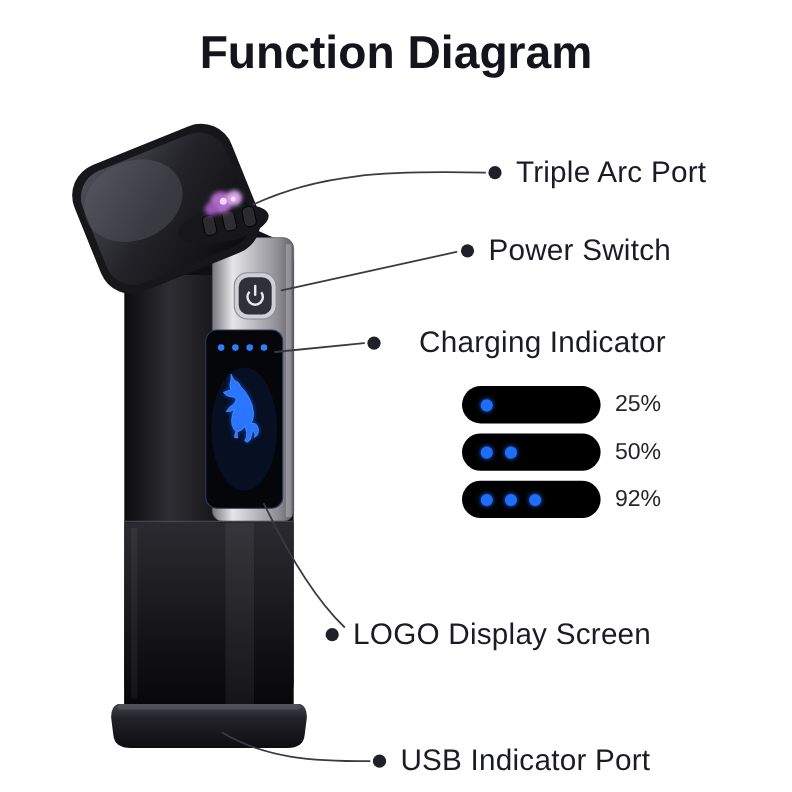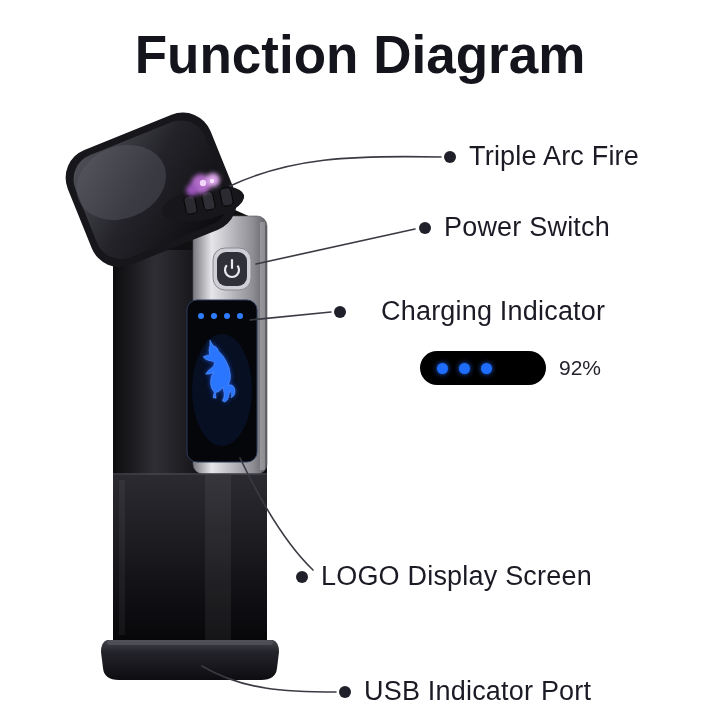--- a/index.html
+++ b/index.html
@@ -1,21 +1,21 @@
 <!DOCTYPE html>
 <html><head>
 <meta charset="utf-8">
 <style>
   * { margin:0; padding:0; box-sizing:border-box; }
   html,body { background:#ffffff; }
   body { font-family:"Liberation Sans", sans-serif; }
   .page { position:relative; width:720px; height:720px; background:#fff; overflow:hidden; }
 
   .title { position:absolute; top:24px; left:0; width:100%; text-align:center;
-           font-size:53px; font-weight:800; color:#14141c; }
+           font-size:42px; font-weight:800; color:#14141c; }
 
   .lighter { position:absolute; left:55px; top:100px; width:260px; height:590px; }
 
   .leaders { position:absolute; left:0; top:0; width:720px; height:720px; pointer-events:none; }
 
   .callout { position:absolute; display:flex; align-items:center; gap:13px; }
   .callout .cdot { width:12px; height:12px; border-radius:50%; background:#20202a; flex:none; }
   .callout .label { font-size:27px; color:#1b1b25; white-space:nowrap; letter-spacing:.2px; }
 
   .legend { position:absolute; left:420px; top:351px; }
@@ -141,40 +141,58 @@
       <path d="M230 186 C 290 158, 350 155, 441 157"></path>
       <path d="M256 264 L 415 229"></path>
       <path d="M250 320 L 331 312"></path>
       <path d="M240 458 C 264 508, 290 548, 313 570"></path>
       <path d="M202 666 C 242 690, 286 692, 336 692"></path>
     </g>
   </svg>
 
   <div class="callout" style="left:444px; top:141px;">
     <span class="cdot"></span>
-    <span class="label">Triple Arc Fire</span>
+    <span class="label">Triple Arc Port</span>
   </div>
   <div class="callout" style="left:419px; top:212px;text-align:right;">
     <span class="cdot"></span>
     <span class="label">Power Switch</span>
   </div>
   <div class="callout" style="left:334px; top:296px;gap:35px;">
     <span class="cdot"></span>
     <span class="label">Charging Indicator</span>
   </div>
   <div class="callout" style="left:296px; top:561px;text-align:center;">
     <span class="cdot"></span>
     <span class="label">LOGO Display Screen</span>
   </div>
   <div class="callout" style="left:339px; top:676px;">
     <span class="cdot"></span>
     <span class="label">USB Indicator Port</span>
   </div>
 
   <div class="legend">
+    <div class="row">
+      <div class="pill">
+        <span class="bdot lit"></span>
+          <span class="bdot"></span>
+          <span class="bdot"></span>
+          <span class="bdot"></span>
+      </div>
+      <span class="pct">25%</span>
+    </div>
+    <div class="row">
+      <div class="pill">
+        <span class="bdot lit"></span>
+          <span class="bdot lit"></span>
+          <span class="bdot"></span>
+          <span class="bdot"></span>
+      </div>
+      <span class="pct">50%</span>
+    </div>
     <div class="row">
       <div class="pill">
         <span class="bdot lit"></span>
           <span class="bdot lit"></span>
           <span class="bdot lit"></span>
           <span class="bdot"></span>
       </div>
       <span class="pct">92%</span>
     </div>
   </div>

